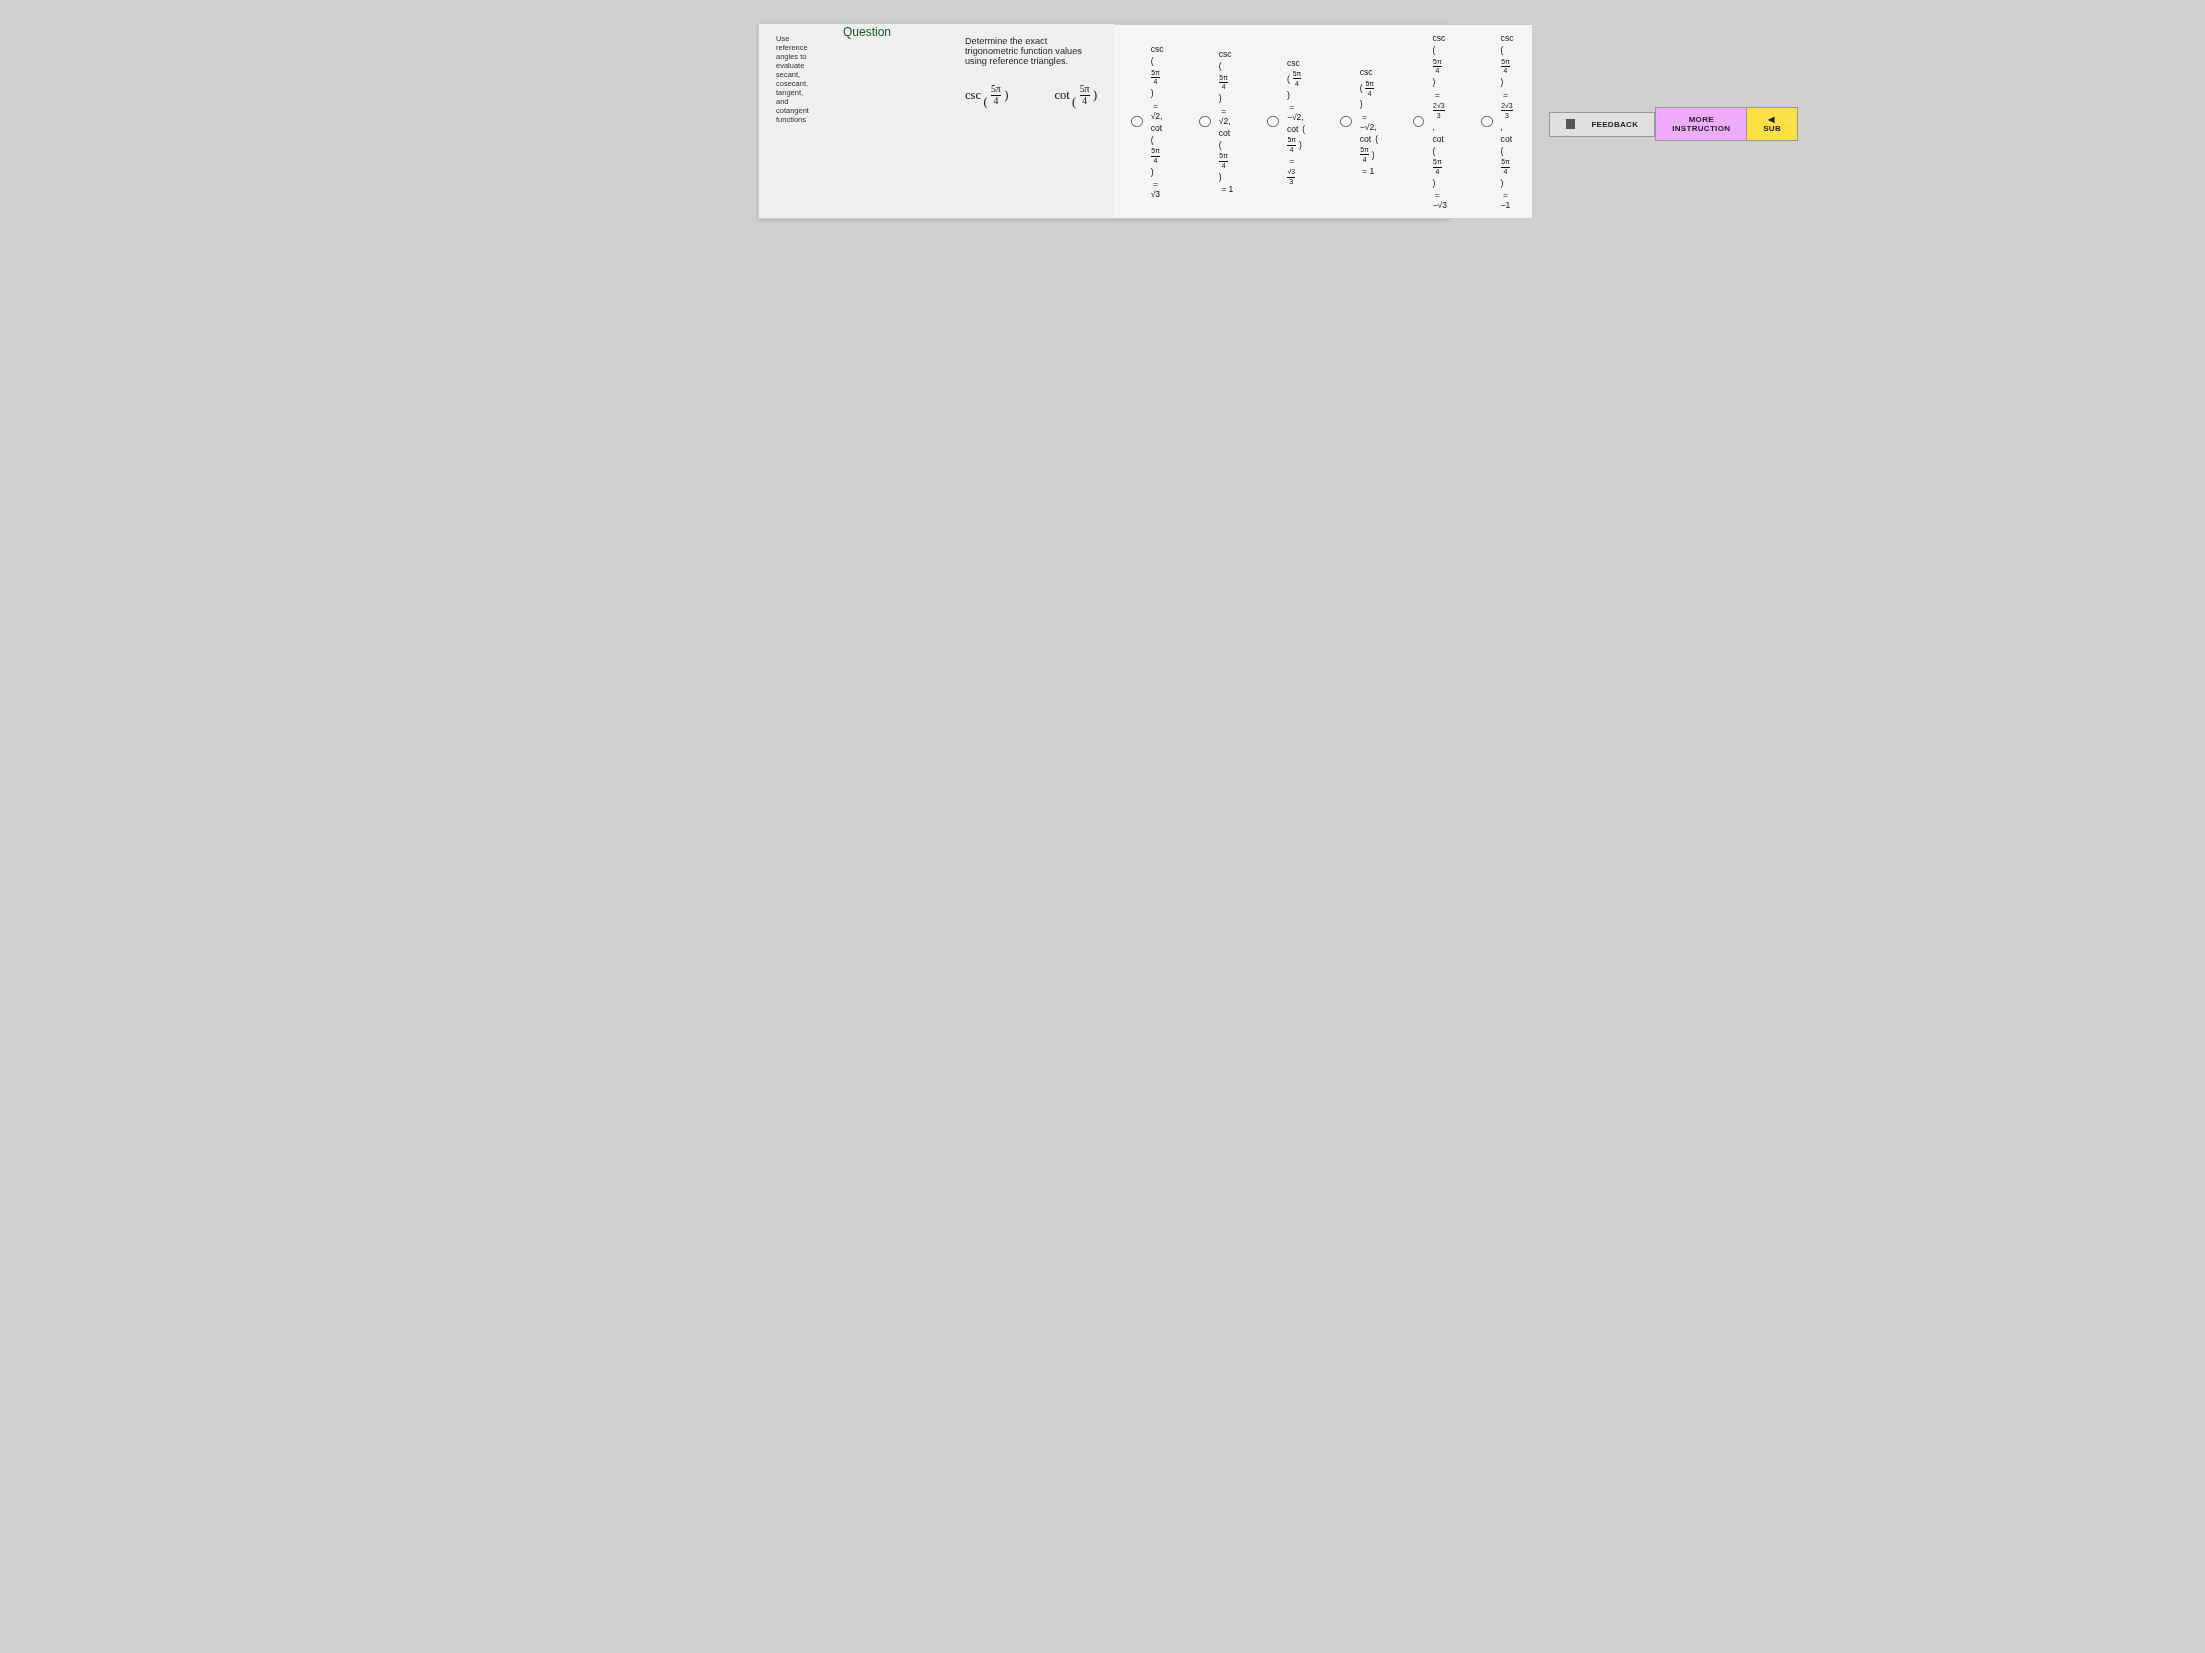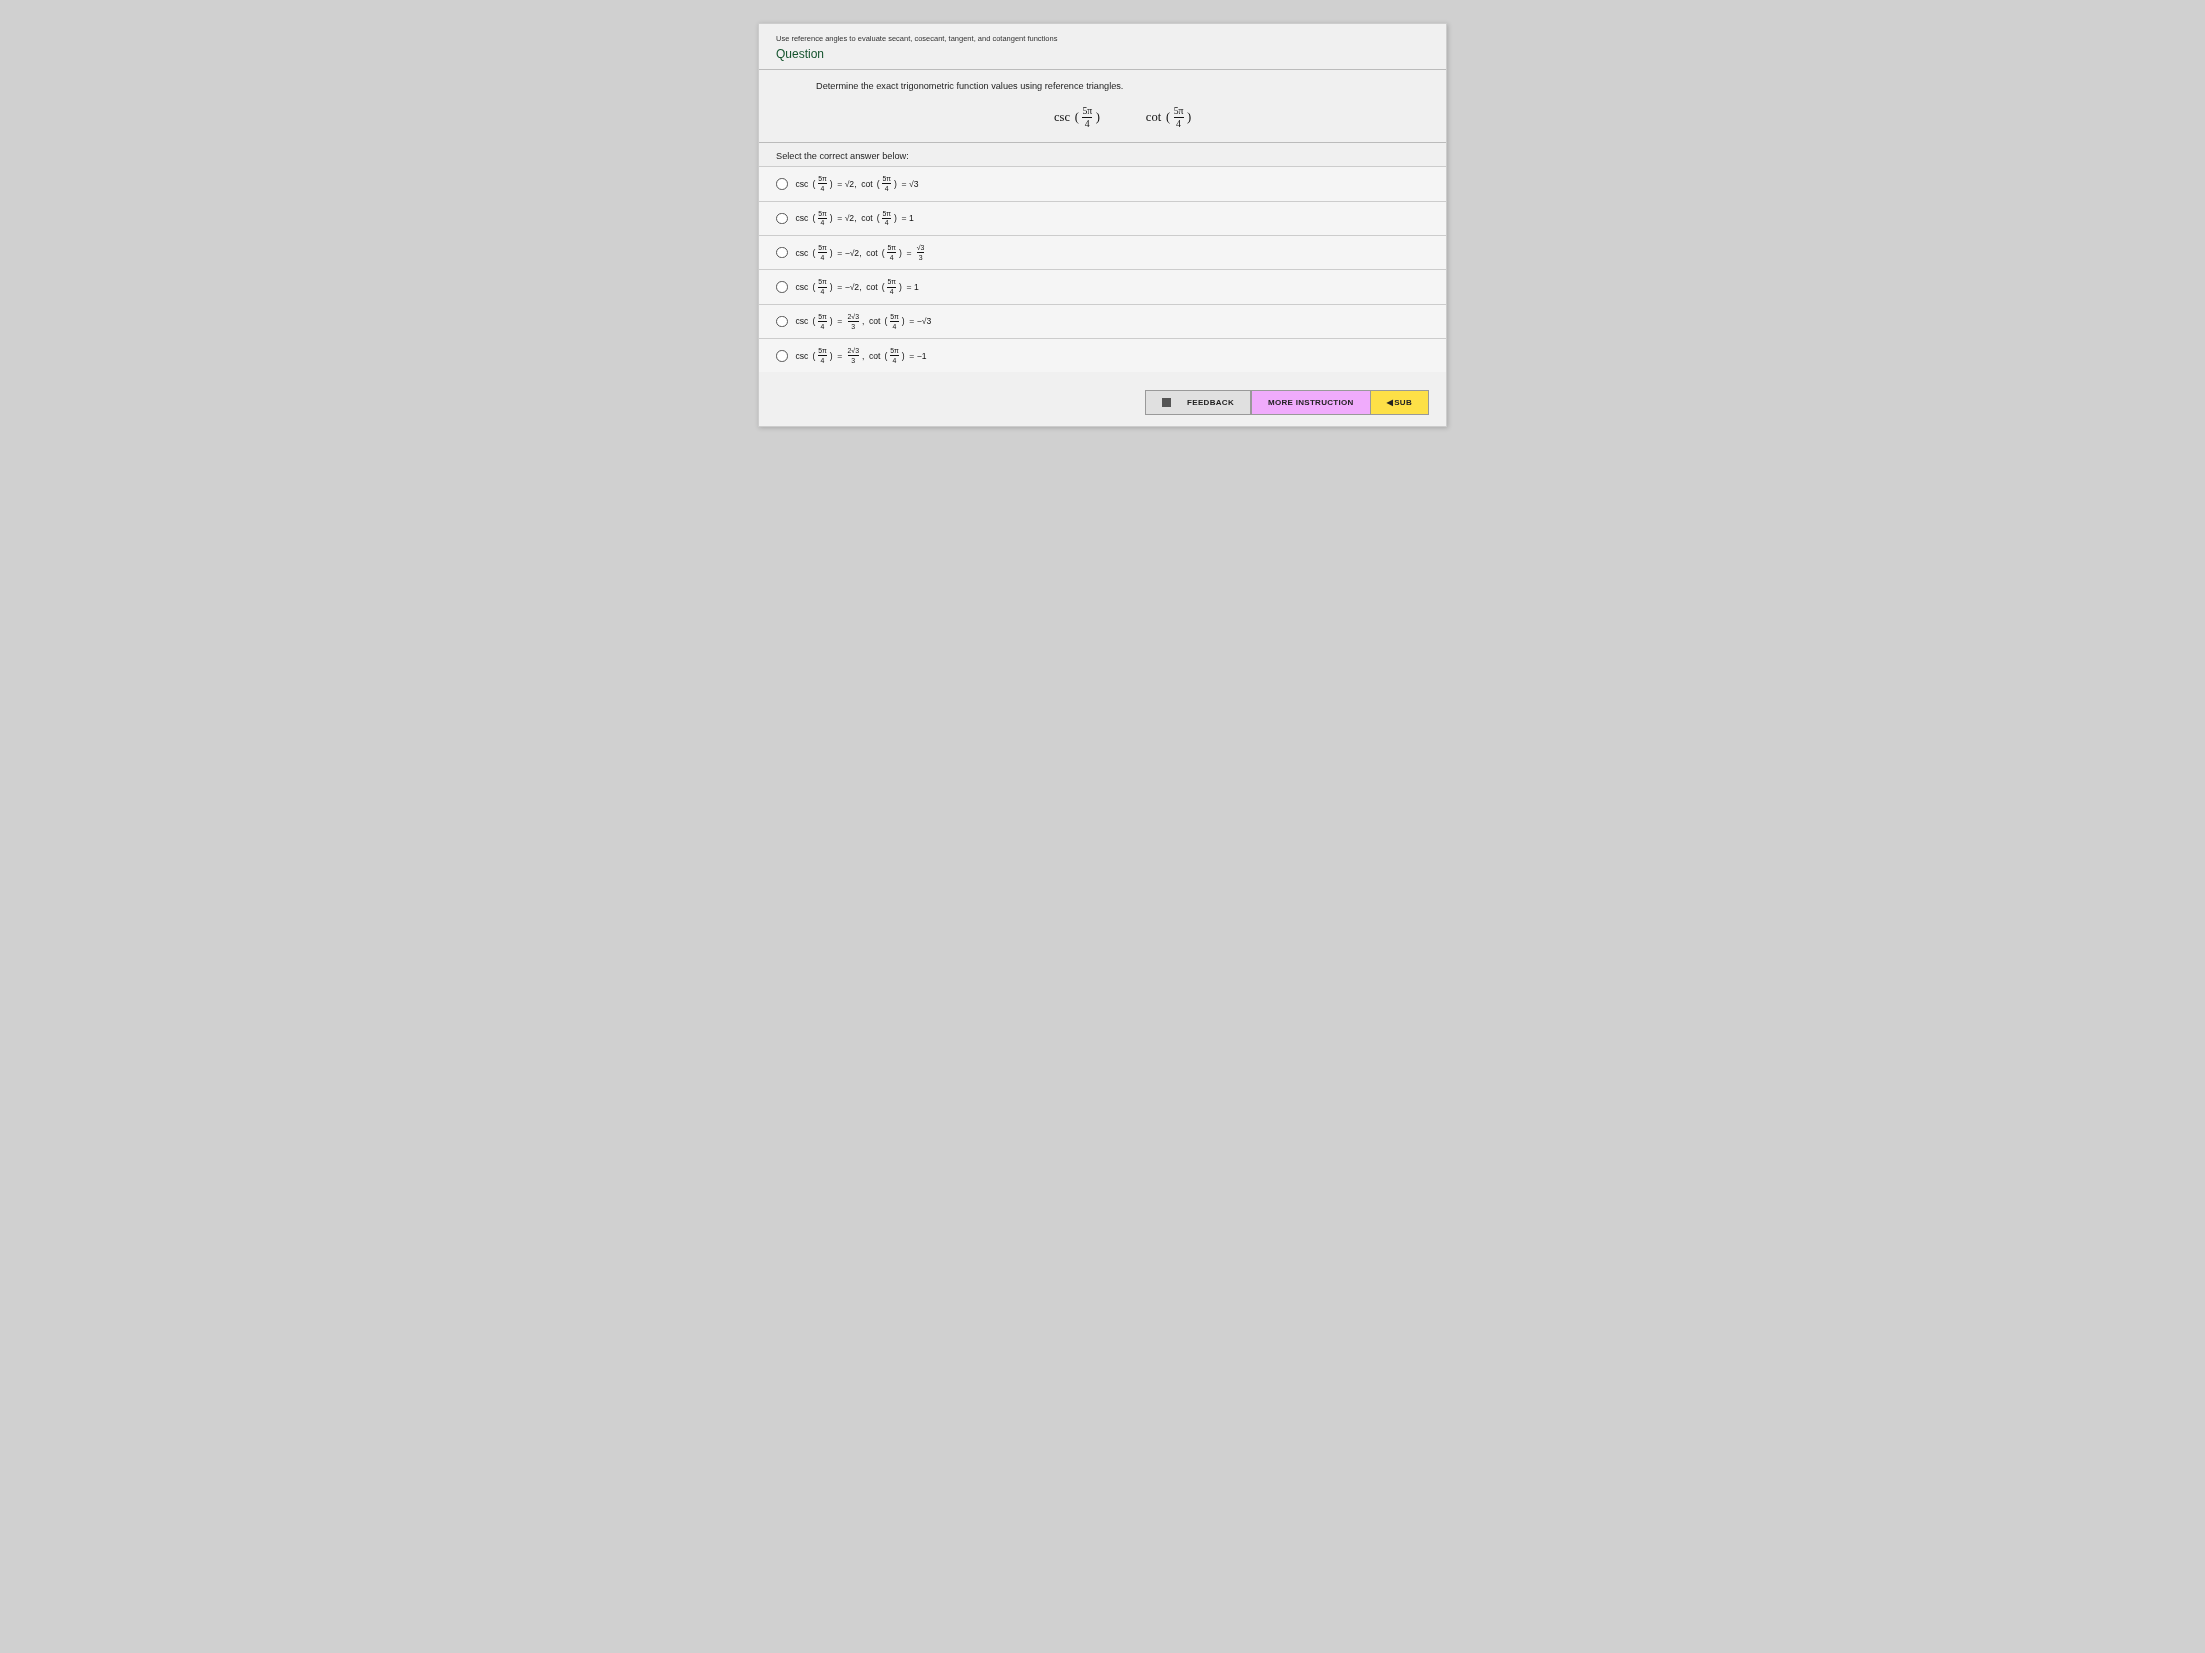--- a/index.html
+++ b/index.html
@@ -14,21 +14,20 @@
       font-family: 'Georgia', serif;
     }
 
     .page-container {
       background: #f0f0f0;
       width: 100%;
       max-width: 689px;
       border: 0.6px solid #ccc;
       box-shadow: 1.1px 1.1px 4.6px rgba(0,0,0,0.2);
       display: flex;
-      flex-direction: column;
     }
 
     .topic-label {
       font-size: 7.5px;
       color: #333;
       padding: 10.3px 17px 2.3px 17px;
       font-family: Arial, sans-serif;
     }
 
     .question-heading {
@@ -236,21 +235,20 @@
           <span class="numer">5π</span>
           <span class="denom">4</span>
         </span>
         <span>)</span>
       </span>
     </div>
   </div>
 
   <div class="divider"></div>
 
-  <div class="select-label">Select the correct answer below:</div>
 
   <div class="answer-option">
     <div class="radio-circle"></div>
     <div class="answer-math">
       <span>csc </span>
         <span>(</span>
         <span class="small-frac">
           <span class="numer">5π</span>
           <span class="denom">4</span>
         </span>

